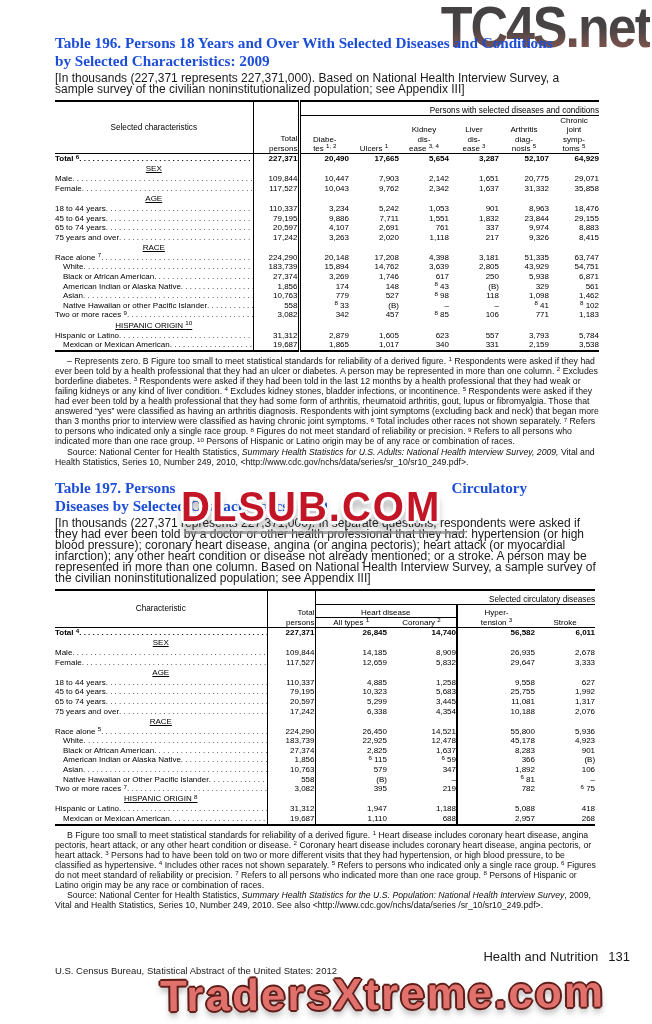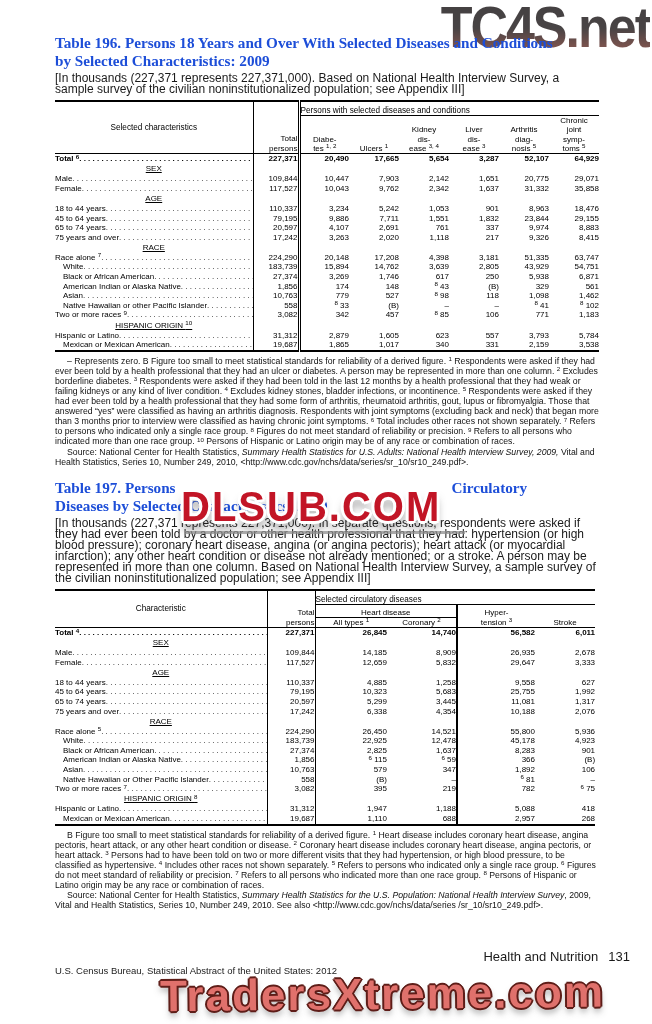--- a/index.html
+++ b/index.html
@@ -41,21 +41,21 @@
   table.dtab{border-collapse:collapse;table-layout:fixed;border-top:2px solid #000;
     border-bottom:2px solid #000;font-size:8px;color:#000;margin:0;}
   table.t196{width:544px;}
   table.t197{width:540px;}
   .dtab th,.dtab td{padding:0;font-weight:normal;vertical-align:bottom;}
   .vl{border-right:1px solid #000;}
   .dbl{border-right:3px double #000;}
   .thick{border-right:2px solid #000;}
   .dtab thead .stub{vertical-align:middle;text-align:center;font-size:8.2px;}
   .tph{vertical-align:bottom;text-align:right;padding-right:3px;line-height:9.4px;padding-bottom:1px;}
-  .grp{text-align:left;border-bottom:1px solid #000;font-size:8.2px;height:13px;vertical-align:middle;}
+  .grp{text-align:right;border-bottom:1px solid #000;font-size:8.2px;height:13px;vertical-align:middle;}
   .grp2{text-align:center;border-bottom:1px solid #000;height:12px;vertical-align:middle;}
   .ch{padding-right:3px;line-height:9.3px;padding-top:2px;padding-bottom:1px;}
   .ch.c{text-align:center;padding-right:0;}
   .ch2{text-align:center;vertical-align:bottom;line-height:9.3px;padding-bottom:1px;}
   .dtab tbody tr:first-child td{border-top:1px solid #000;}
   .dtab tbody td{height:9.6px;line-height:9.6px;}
   tr.sec td{height:10.5px;}
   .seclab{text-align:center;line-height:10px;text-decoration:underline;}
   tr.tot td{font-weight:bold;}
   .num{text-align:right;padding-right:3px;}

